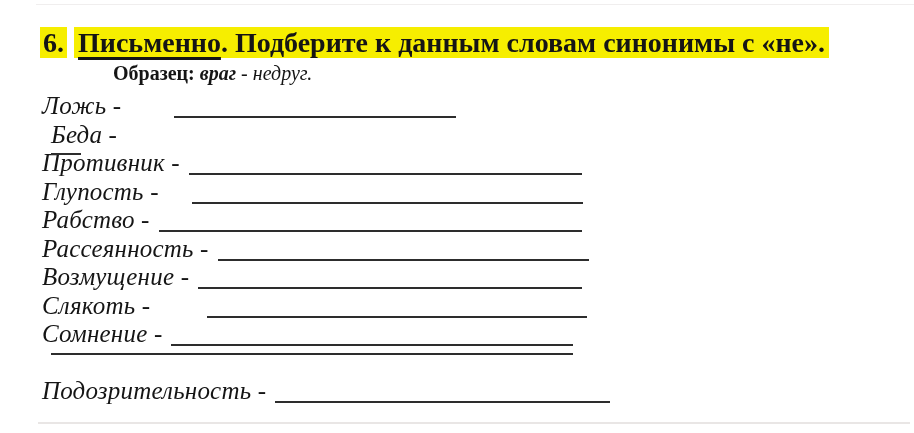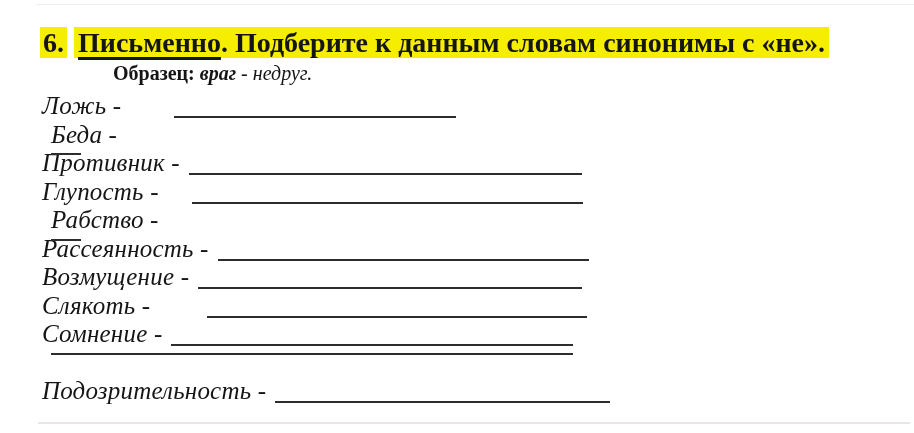--- a/index.html
+++ b/index.html
@@ -87,21 +87,21 @@
     border-bottom: 2px solid var(--blank);
     position: relative;
     top: 4px;
     margin-left: 9px;
     min-width: 30px;
   }
   .row:nth-of-type(1)  { width: 414px; gap: 44px; }
   .row:nth-of-type(2)  { width: 415px; flex-direction: column; }
   .row:nth-of-type(3)  { width: 540px; }
   .row:nth-of-type(4)  { width: 541px; gap: 24px; }
-  .row:nth-of-type(5)  { width: 540px; flex-direction: column; }
+  .row:nth-of-type(5)  { width: 540px; }
   .row:nth-of-type(6)  { width: 547px; }
   .row:nth-of-type(7)  { width: 540px; font-style: italic; }
   .row:nth-of-type(8)  { width: 545px; gap: 48px; }
   .row:nth-of-type(9)  { width: 531px; }
   .row:nth-of-type(10) { width: 531px; }
   .row:nth-of-type(11) { width: 568px; }
 </style>
 </head>
 <body>
 

